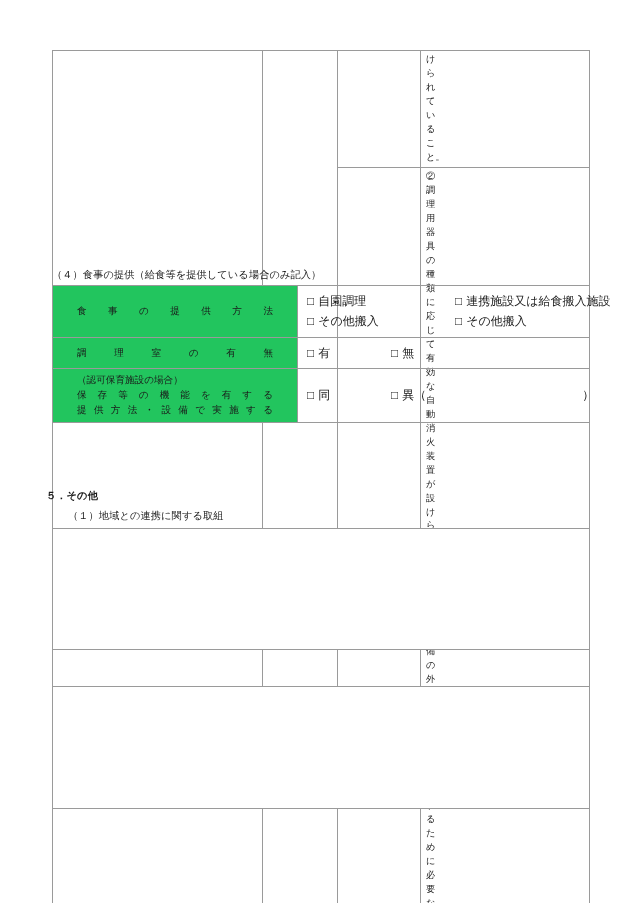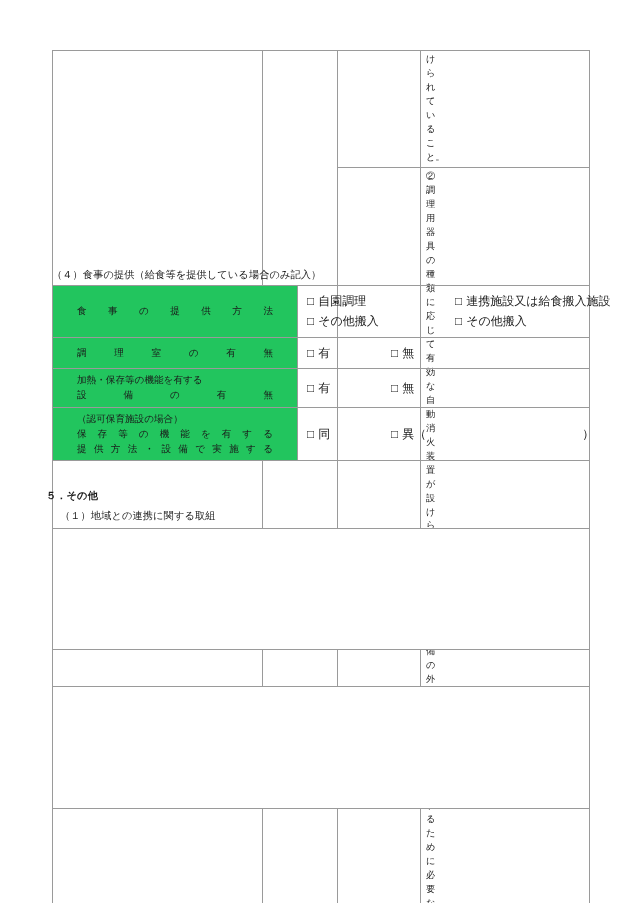--- a/index.html
+++ b/index.html
@@ -60,21 +60,21 @@
   
   .heading {
     position: absolute;
     font-size: 10.2px;
     line-height: 1.3;
     white-space: nowrap;
     letter-spacing: .1px;
   }
   #h-meal   { left: 52px; top: 268px; }
   #h-other  { left: 46px; top: 489px; font-weight: bold; }
-  #h-region { left: 60px; top: 509px; }
+  #h-region { left: 52px; top: 509px; padding-left: 16px; }
   #h-secret { left: 52px; top: 667px; }
 
   
   #meal-table {
     position: absolute;
     left: 52px;
     top: 285px;
     width: 538px;
     font-size: 9.6px;
   }
@@ -178,31 +178,20 @@
         <td class="label">
           <span class="just">調理室の有無</span>
         </td>
         <td class="value">
           <span class="optrow">
             <span class="opt w-b"><span class="cb">□</span><span>有</span></span><span class="opt"><span class="cb">□</span><span>無</span></span>
           </span>
         </td>
       </tr>
 
-      <tr>
-        <td class="label">
-          <span class="plain">加熱・保存等の機能を有する</span>
-          <span class="just">設備の有無</span>
-        </td>
-        <td class="value">
-          <span class="optrow">
-            <span class="opt w-b"><span class="cb">□</span><span>有</span></span><span class="opt"><span class="cb">□</span><span>無</span></span>
-          </span>
-        </td>
-      </tr>
 
       <tr>
         <td class="label">
           <span class="plain">（認可保育施設の場合）</span>
           <span class="just">保存等の機能を有する</span>
           <span class="just">提供方法・設備で実施する</span>
         </td>
         <td class="value">
           <span class="optrow">
             <span class="opt w-b"><span class="cb">□</span><span>同</span></span><span class="opt"><span class="cb">□</span><span>異（　　　　　　　　　　　　　）</span></span>

